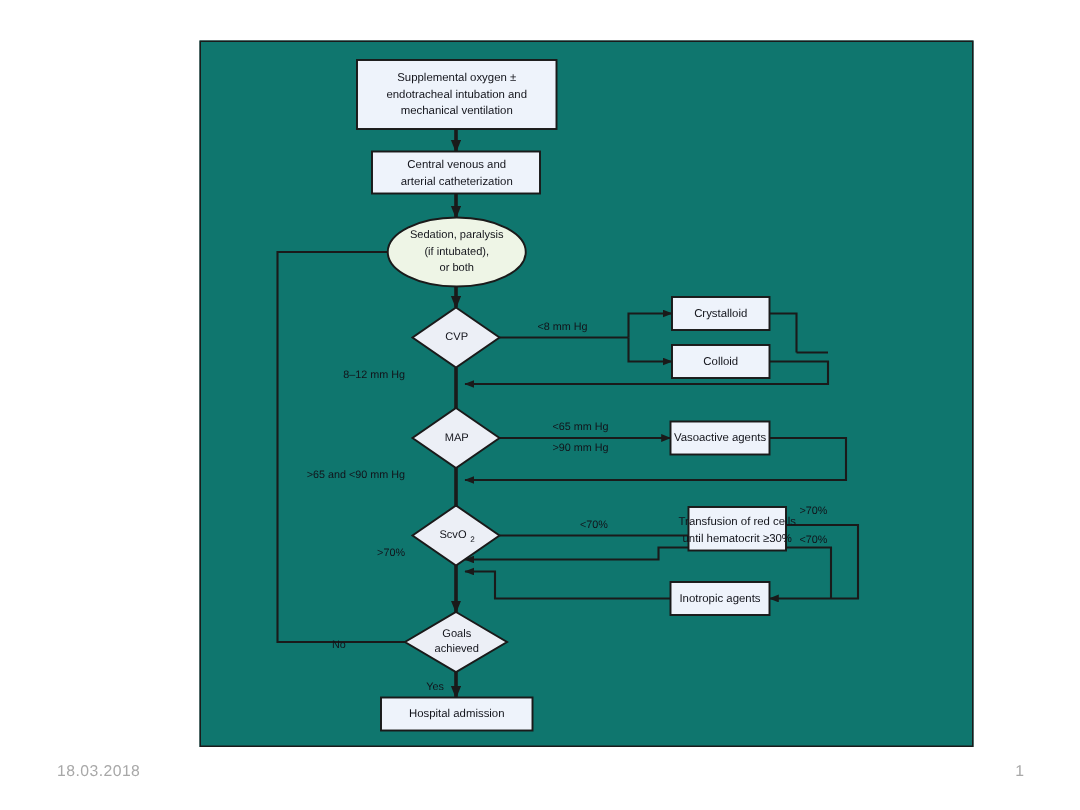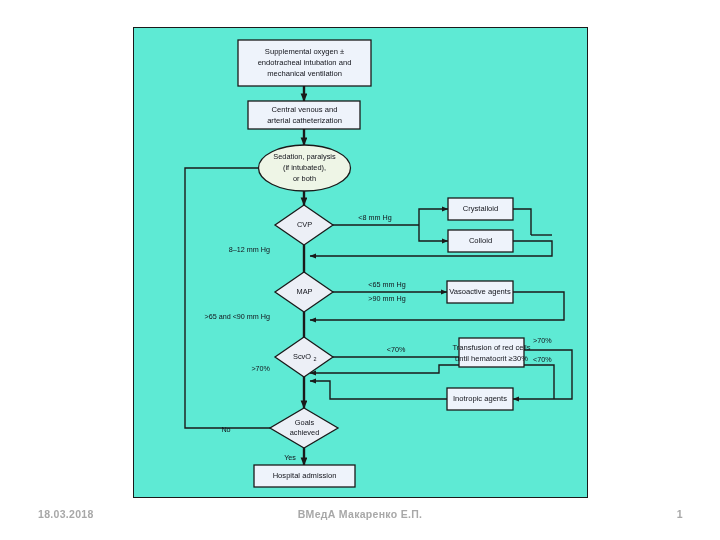--- a/index.html
+++ b/index.html
@@ -7,22 +7,22 @@
     width:720px;height:540px;
     background:#ffffff;
     font-family:"Liberation Sans", sans-serif;
     overflow:hidden;
     position:relative;
   }
   #slide{position:absolute;left:0;top:0;width:720px;height:540px;}
   #figure-frame{
     position:absolute;
     left:133px;top:27px;
-    width:455px;height:471px;
-    background:#5eead4;
+    width:516px;height:471px;
+    background:#0f766e;
     border:1.5px solid #1a1a1a;
     box-sizing:border-box;
   }
   #flow-svg{position:absolute;left:0;top:0;width:455px;height:471px;display:block;}
   .fc-box{fill:#eef3fb;stroke:#1a1a1a;stroke-width:1.3;}
   .fc-ellipse{fill:#eef5e6;stroke:#1a1a1a;stroke-width:1.3;}
   .fc-diamond{fill:#eceff6;stroke:#1a1a1a;stroke-width:1.3;}
   .fc-line{stroke:#1a1a1a;stroke-width:1.4;fill:none;}
   .fc-line-thick{stroke:#1a1a1a;stroke-width:2.4;fill:none;}
   .node-text{
@@ -40,21 +40,21 @@
     text-anchor:middle;
     dominant-baseline:middle;
   }
   .edge-text.left-anchor{text-anchor:start;}
   .edge-text.right-anchor{text-anchor:end;}
   .sub{font-size:5.4px;}
 
   #footer{
     position:absolute;
     left:0;top:505px;
-    width:720px;height:22px;font-weight:bold;
+    width:720px;height:22px;
   }
   .footer-cell{
     position:absolute;
     font-family:"Liberation Sans", sans-serif;
     font-size:10.5px;
     color:#a8a8a8;
     letter-spacing:0.3px;
     white-space:nowrap;
   }
   #footer-date{left:38px;top:3px;}
@@ -174,17 +174,16 @@
       <text class="edge-text left-anchor" x="399" y="313">&gt;70%</text>
       <text class="edge-text left-anchor" x="399" y="332">&lt;70%</text>
 
       <text class="edge-text" x="92" y="402">No</text>
       <text class="edge-text" x="156" y="430">Yes</text>
     </svg>
   </div>
 
   <div id="footer">
     <div class="footer-cell" id="footer-date">18.03.2018</div>
-    <div class="footer-cell" id="footer-center">ВМедА Макаренко Е.П.</div>
     <div class="footer-cell" id="footer-page">1</div>
   </div>
 
 </div>
 
 </body></html>

